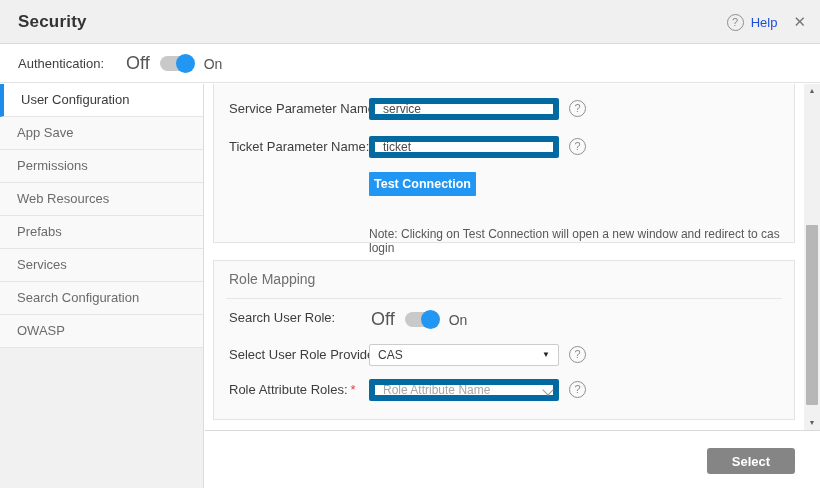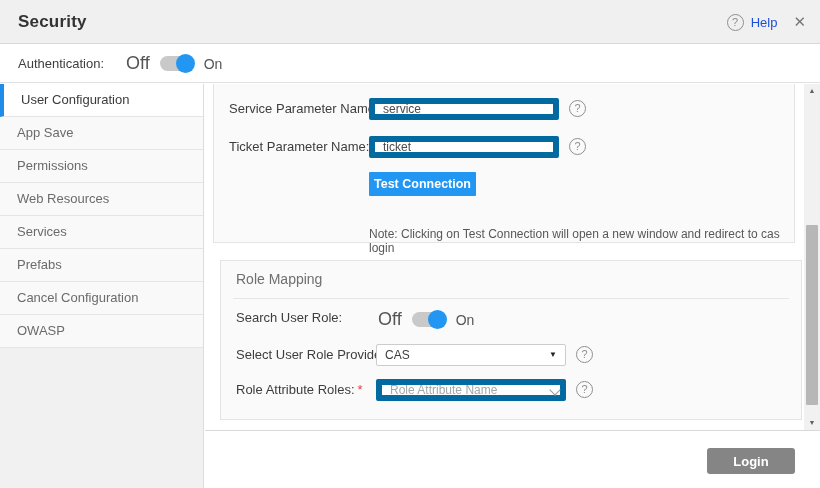--- a/index.html
+++ b/index.html
@@ -27,21 +27,21 @@
 
   
   .sidebar { position:absolute; left:0; top:84px; width:204px; height:404px; background:#f1f1f2; border-right:1px solid #dcdcdc; }
   .side-item { position:relative; height:33px; line-height:32px; background:#f9f9fa; border-bottom:1px solid #e5e5e5; font-size:13px; color:#6b6b6b; padding-left:17px; cursor:pointer; }
   .side-item.active { background:#ffffff; color:#3a3a3a; border-left:4px solid #1f8ceb; }
 
   
   .main { position:absolute; left:205px; top:84px; width:598px; height:346px; background:#fff; overflow:hidden; }
   .panel { position:absolute; left:8px; width:582px; background:#fafafa; border:1px solid #e4e4e4; }
   .panel-top { top:-1px; height:160px; border-top:none; }
-  .panel-role { top:176px; height:160px;margin-left:7px; }
+  .panel-role { top:176px; height:160px; }
 
   .f-row { position:absolute; left:0; width:100%; height:22px; }
   .f-label { position:absolute; left:15px; top:0; line-height:22px; font-size:13px; color:#3d3d3d; }
   .req { color:#e53e3e; margin-left:3px; }
   .f-input { position:absolute; left:155px; top:0; width:190px; height:22px; border:6px solid #0369a1; border-radius:2px; background:#fff; font-family:"Liberation Sans",sans-serif; font-size:12px; color:#4a4a4a; padding:0 8px; outline:none; }
   .f-help { position:absolute; left:355px; top:2px; }
 
   .btn-test { position:absolute; left:155px; top:89px; width:107px; height:24px; background:#2196f3; color:#fff; border:none; border-radius:1px; font-family:"Liberation Sans",sans-serif; font-size:12.5px; font-weight:700; cursor:pointer; }
   .note-text { position:absolute; left:155px; top:120px; font-size:12px; color:#585858;margin-top:24px; }
 
@@ -89,23 +89,23 @@
         </span>
       <span class="tg-on">On</span>
     </span>
   </div>
 
   <div class="sidebar">
     <div class="side-item active">User Configuration</div>
     <div class="side-item">App Save</div>
     <div class="side-item">Permissions</div>
     <div class="side-item">Web Resources</div>
+    <div class="side-item">Prefabs</div>
     <div class="side-item">Services</div>
-    <div class="side-item">Prefabs</div>
-    <div class="side-item">Cancel Configuration</div>
+    <div class="side-item">Search Configuration</div>
     <div class="side-item">OWASP</div>
   </div>
 
   <div class="main">
 
     <div class="panel panel-top">
       <div class="f-row" style="top:15px;">
         <span class="f-label"><span>Service Parameter Name:</span><span class="req">*</span></span>
         <input class="f-input" value="service" style="">
         <span class="f-help qicon">?</span>
@@ -153,17 +153,17 @@
   </div>
 
   <div class="scrollbar">
     <span class="sb-arrow sb-up">▲</span>
     <span class="sb-thumb"></span>
     <span class="sb-arrow sb-down">▼</span>
   </div>
 
   <div class="footer">
     <div class="footer-btns">
-      <button class="btn btn-cancel">Login</button>
+      <button class="btn btn-cancel">Select</button>
     </div>
   </div>
 
 </div>
 
 </body></html>

